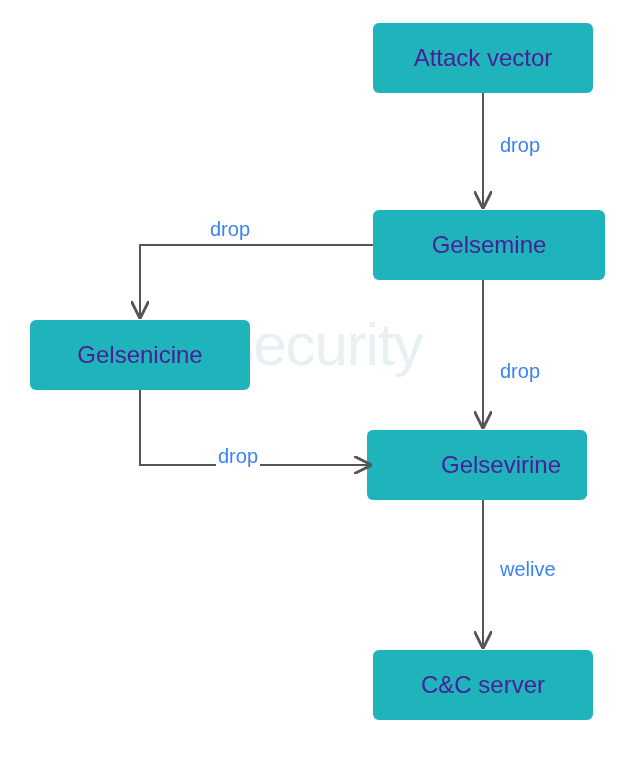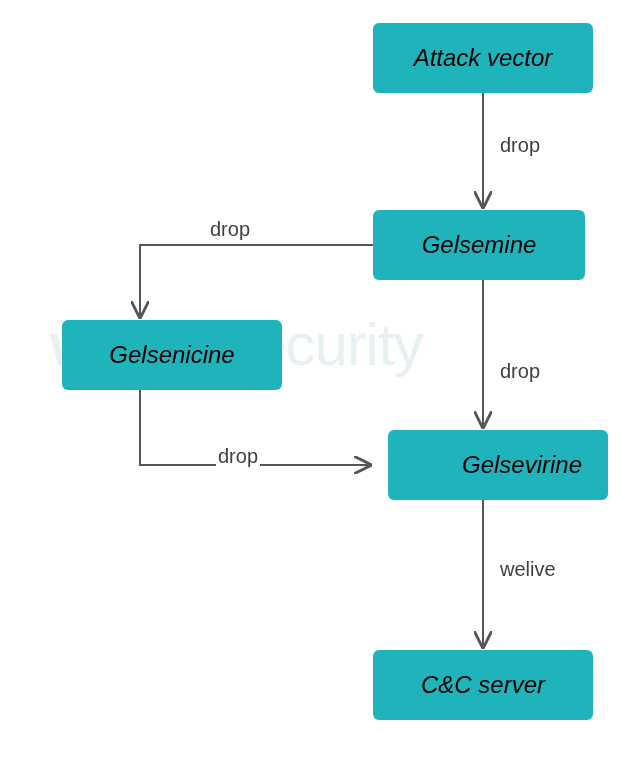--- a/index.html
+++ b/index.html
@@ -20,61 +20,60 @@
     letter-spacing: -1px;
     color: #e8f0f3;
     white-space: nowrap;
     user-select: none;
     pointer-events: none;
   }
   .watermark .bold { font-weight: 700; }
   .node {
     position: absolute;
     background: #1fb3bc;
-    color: #000000;
+    color: #4c1d95;
     border-radius: 6px;
     display: flex;
     align-items: center;
     justify-content: center;
     font-size: 24px;
     font-weight: 400;
     box-sizing: border-box;
-    font-style: italic;
   }
   .edge-label {
     position: absolute;
-    color: #404040;
+    color: #3b82f6;
     font-size: 20px;
     background: #ffffff;
     padding: 0 2px;
   }
   svg.connector {
     position: absolute;
     overflow: visible;
     pointer-events: none;
   }
 </style>
 </head>
 <body>
 
 <div class="watermark"><span class="bold">welive</span><span>security</span></div>
 
 <div class="node" style="left:373px; top:23px; width:220px; height:70px;">
   <span>Attack vector</span>
 </div>
 
-<div class="node" style="left:373px; top:210px; width:212px; height:70px;">
+<div class="node" style="left:373px; top:210px; width:232px; height:70px;">
   <span>Gelsemine</span>
 </div>
 
-<div class="node" style="left:30px; top:320px; width:220px; height:70px;margin-left:32px;">
+<div class="node" style="left:30px; top:320px; width:220px; height:70px;">
   <span>Gelsenicine</span>
 </div>
 
-<div class="node" style="left:388px; top:430px; width:220px; height:70px;padding-left:48px;">
+<div class="node" style="left:367px; top:430px; width:220px; height:70px;padding-left:48px;">
   <span>Gelsevirine</span>
 </div>
 
 <div class="node" style="left:373px; top:650px; width:220px; height:70px;">
   <span>C&amp;C server</span>
 </div>
 
 <svg class="connector" style="left:0; top:0; width:637px; height:767px;">
   <defs>
     <marker id="arrow" viewBox="0 0 10 10" refX="8" refY="5" markerWidth="9" markerHeight="9" orient="auto-start-reverse">

